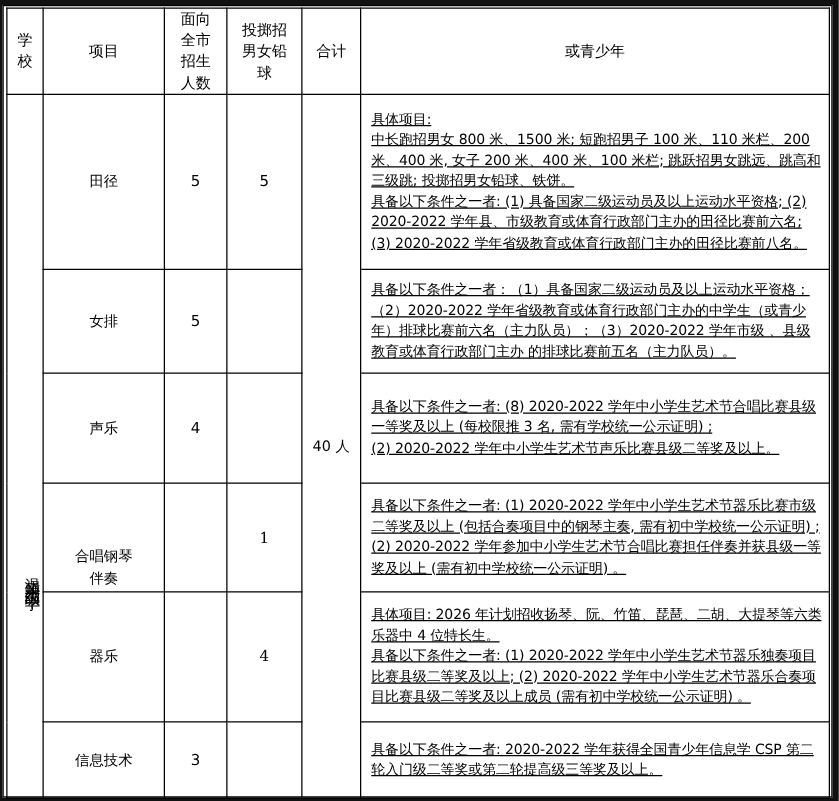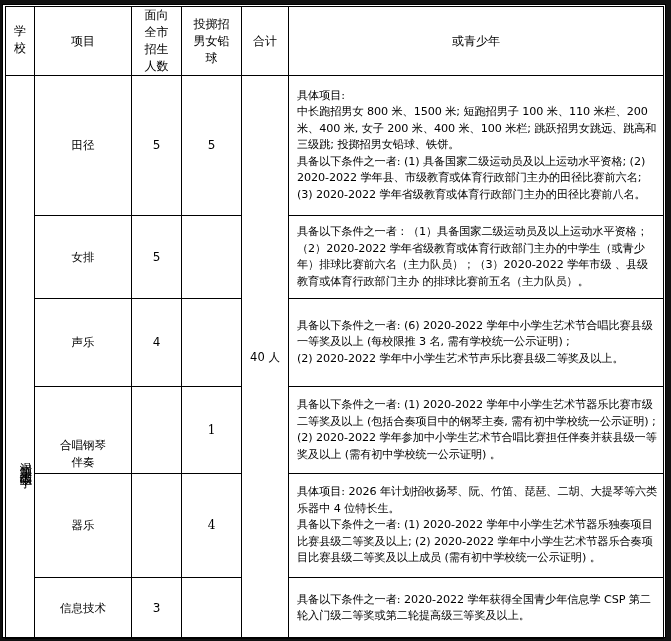--- a/index.html
+++ b/index.html
@@ -38,41 +38,42 @@
     font-size: 12.5px;
     vertical-align: top;
     padding-top: 205px;
   }
   .cond {
     text-align: left;
     padding: 1px 4px 1px 8px;
     font-size: 11.2px;
     line-height: 16.5px;
     letter-spacing: -0.1px;
+    text-decoration: underline;
   }
   .cond p { margin: 0; }
   .num { font-size: 12px; }
   .serif { font-family: "DejaVu Serif", "Liberation Serif", serif; }
 </style>
 </head>
 <body>
 
 <div class="frame">
 <table>
   <colgroup>
     <col style="width:29px">
     <col style="width:97px">
     <col style="width:50px">
     <col style="width:60px">
     <col style="width:47px">
     <col style="width:375px">
   </colgroup>
   <thead>
     <tr style="height:69px">
-      <th><span style="display:inline-block;width:13px;font-family:Liberation Mono, monospace;">学校</span></th>
+      <th><span style="display:inline-block;width:13px;">学校</span></th>
       <th>项目</th>
       <th><span style="display:inline-block;width:26px;">面向全市招生人数</span></th>
       <th><span style="display:inline-block;width:38px;">投掷招男女铅球</span></th>
       <th>合计</th>
       <th>或青少年</th>
     </tr>
   </thead>
   <tbody>
     <tr style="height:140px">
       <td rowspan="6" class="school">温州第二高级中学</td>
@@ -92,21 +93,21 @@
       <td class="num"></td>
       <td class="cond">
         <p>具备以下条件之一者：（1）具备国家二级运动员及以上运动水平资格；（2）2020-2022 学年省级教育或体育行政部门主办的中学生（或青少年）排球比赛前六名（主力队员）；（3）2020-2022 学年市级 、县级教育或体育行政部门主办 的排球比赛前五名（主力队员）。</p>
       </td>
     </tr>
     <tr style="height:88px">
       <td>声乐</td>
       <td class="num">4</td>
       <td class="num"></td>
       <td class="cond">
-        <p>具备以下条件之一者: (6) 2020-2022 学年中小学生艺术节合唱比赛县级一等奖及以上 (每校限推 3 名, 需有学校统一公示证明) ;</p>
+        <p>具备以下条件之一者: (8) 2020-2022 学年中小学生艺术节合唱比赛县级一等奖及以上 (每校限推 3 名, 需有学校统一公示证明) ;</p>
         <p>(2) 2020-2022 学年中小学生艺术节声乐比赛县级二等奖及以上。</p>
       </td>
     </tr>
     <tr style="height:87px">
       <td><span style="display:inline-block;width:52px;margin-top:47px;">合唱钢琴伴奏</span></td>
       <td class="num serif"></td>
       <td class="num serif">1</td>
       <td class="cond">
         <p>具备以下条件之一者: (1) 2020-2022 学年中小学生艺术节器乐比赛市级二等奖及以上 (包括合奏项目中的钢琴主奏, 需有初中学校统一公示证明) ; (2) 2020-2022 学年参加中小学生艺术节合唱比赛担任伴奏并获县级一等奖及以上 (需有初中学校统一公示证明) 。</p>
       </td>

